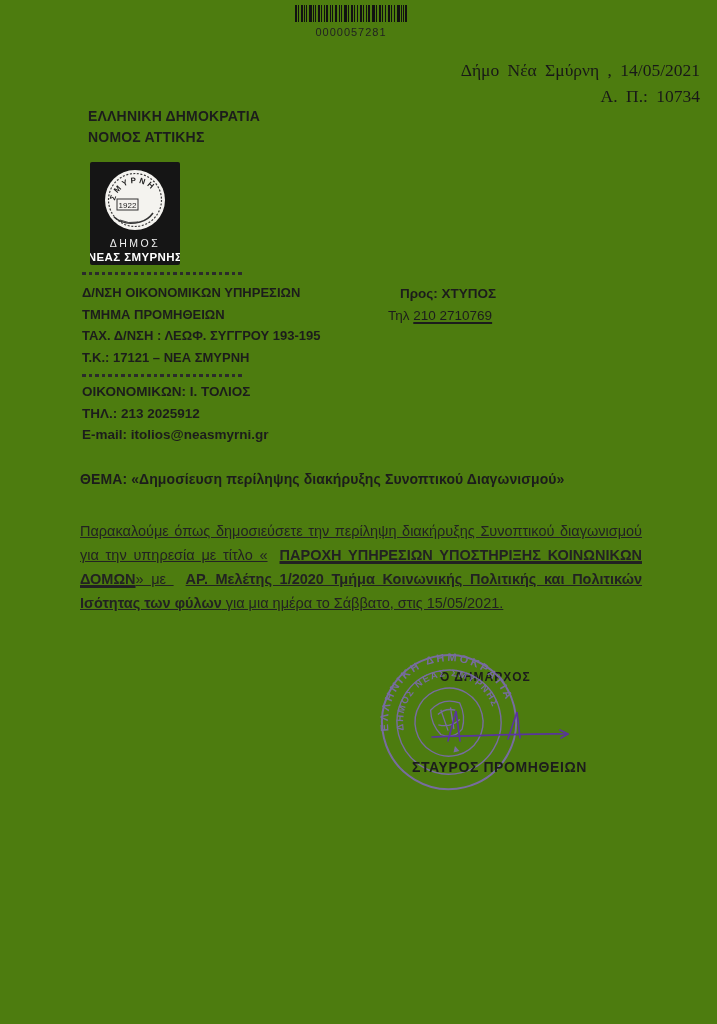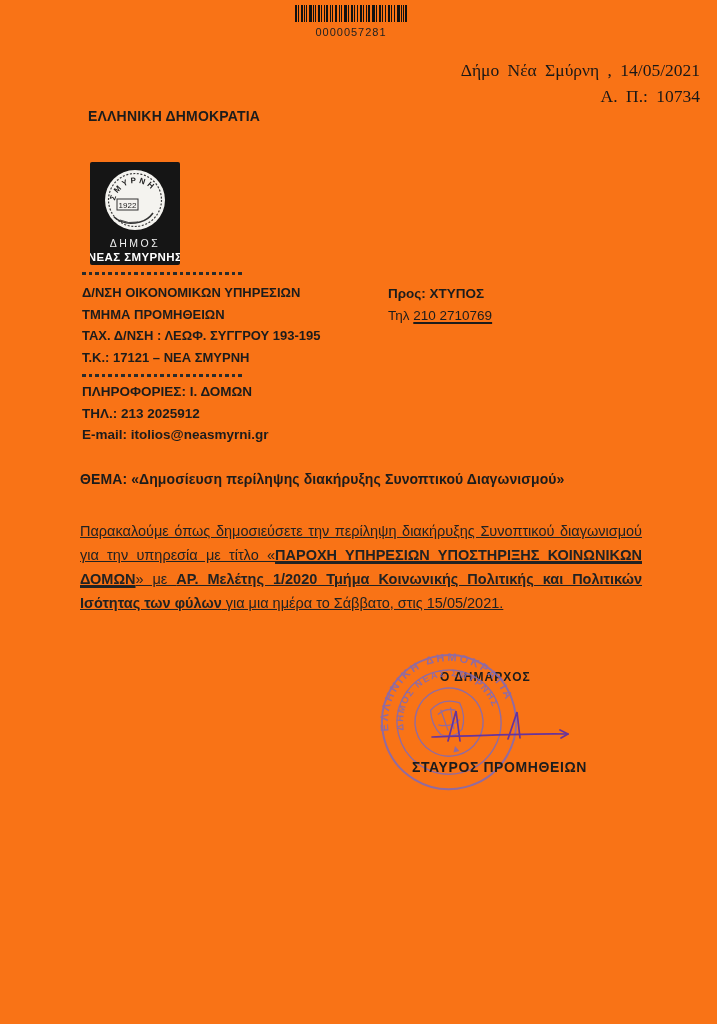--- a/index.html
+++ b/index.html
@@ -1,22 +1,22 @@
 <!DOCTYPE html>
 <html lang="el"><head>
 <meta charset="utf-8">
 <style>
   html,body{margin:0;padding:0;background:#ffffff;}
   .page{
-    position:relative;width:717px;height:1024px;background:#f97316;
+    position:relative;width:717px;height:1024px;background:#4d7c0f;
     font-family:"Liberation Sans","DejaVu Sans",sans-serif;color:#1c1c1c;
     overflow:hidden;
   }
   .abs{position:absolute;}
-  .b{font-weight:bold;}
+  .b{font-weight:bold;margin-left:12px;}
   .u{text-decoration:underline;text-decoration-thickness:1.5px;text-underline-offset:2px;}
 
   
   .barcode-wrap{left:295px;top:5px;width:112px;text-align:center;}
   .barcode-num{font-size:11px;letter-spacing:1px;color:#222;margin-top:0px;}
 
   
   .date-block{right:17px;top:57px;width:340px;text-align:right;
     font-family:Liberation Serif, serif;font-size:17.5px;
     line-height:26px;color:#181818;word-spacing:4px;}
@@ -101,20 +101,21 @@
     <div class="barcode-num">0000057281</div>
   </div>
 
   <div class="abs date-block">
     <div>Δήμο Νέα Σμύρνη , 14/05/2021</div>
     <div>Α. Π.: 10734</div>
   </div>
 
   <div class="abs gov-header">
     <div>ΕΛΛΗΝΙΚΗ ΔΗΜΟΚΡΑΤΙΑ</div>
+    <div>ΝΟΜΟΣ ΑΤΤΙΚΗΣ</div>
   </div>
 
   <div class="abs logo">
     <svg width="90" height="103" viewBox="0 0 90 103">
       <defs>
         <path id="coinArc" d="M 25,44 A 21,21 0 0 1 67,40" fill="none"></path>
       </defs>
       <rect x="0" y="0" width="90" height="103" rx="2" fill="#151515"></rect>
       <circle cx="45" cy="38" r="30" fill="#f4f3ef"></circle>
       <circle cx="45" cy="38" r="26.5" fill="none" stroke="#3a3a3a" stroke-width="1.2" stroke-dasharray="2 1.6"></circle>
@@ -135,21 +136,21 @@
     <div class="dept-lines">
       <div>Δ/ΝΣΗ ΟΙΚΟΝΟΜΙΚΩΝ ΥΠΗΡΕΣΙΩΝ</div>
       <div>ΤΜΗΜΑ ΠΡΟΜΗΘΕΙΩΝ</div>
       <div>ΤΑΧ. Δ/ΝΣΗ : ΛΕΩΦ. ΣΥΓΓΡΟΥ 193-195</div>
       <div>Τ.Κ.: 17121 – ΝΕΑ ΣΜΥΡΝΗ</div>
     </div>
     <div class="dash"></div>
   </div>
 
   <div class="abs info-block">
-    <div>ΠΛΗΡΟΦΟΡΙΕΣ: Ι. ΔΟΜΩΝ</div>
+    <div>ΟΙΚΟΝΟΜΙΚΩΝ: Ι. ΤΟΛΙΟΣ</div>
     <div>ΤΗΛ.: 213 2025912</div>
     <div>E-mail: itolios@neasmyrni.gr</div>
   </div>
 
   <div class="abs recipient-block">
     <div class="b">Προς: ΧΤΥΠΟΣ</div>
     <div><span>Τηλ </span><span class="u">210 2710769</span></div>
   </div>
 
   <div class="abs subject-line"><span>ΘΕΜΑ:</span><span> «Δημοσίευση περίληψης διακήρυξης Συνοπτικού Διαγωνισμού»</span></div>

